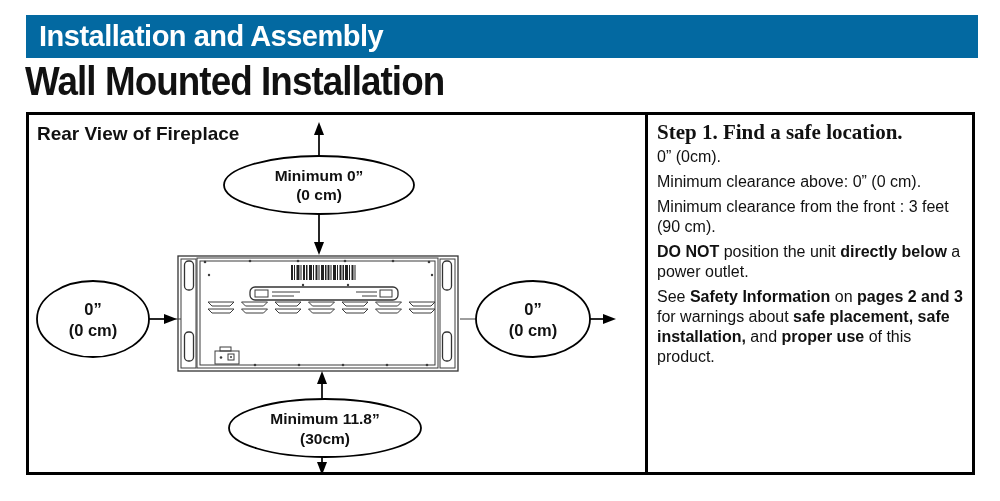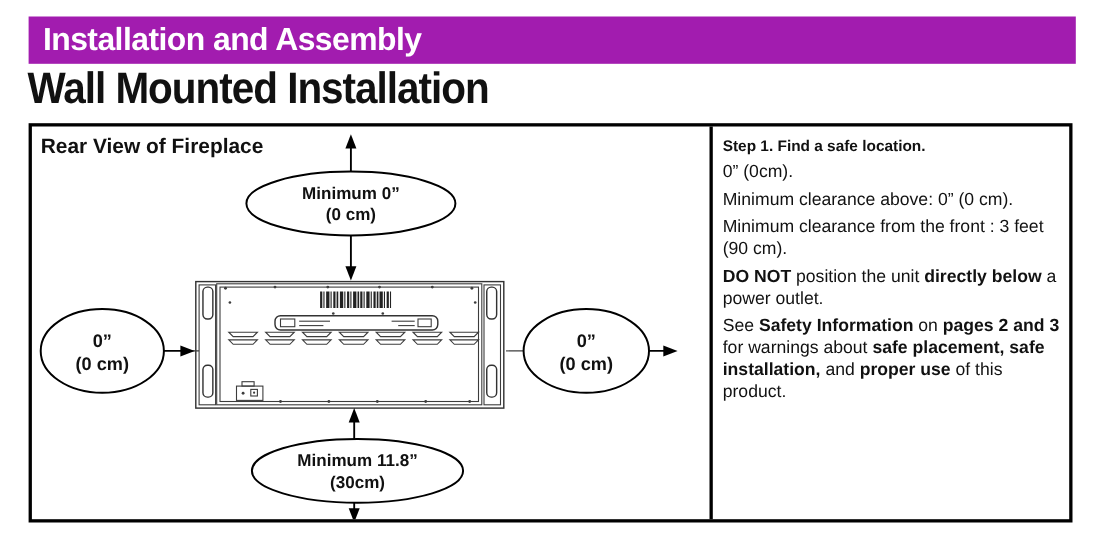--- a/index.html
+++ b/index.html
@@ -1,38 +1,38 @@
 <!DOCTYPE html>
 <html><head>
 <meta charset="utf-8">
 <style>
   html,body{margin:0;padding:0;background:#ffffff;}
   body{width:1000px;height:501px;position:relative;overflow:hidden;
        font-family:"Liberation Sans",sans-serif;color:#111;}
 
   .header-bar{position:absolute;left:26px;top:15px;width:952px;height:43px;
-              background:#a21caf;display:flex;align-items:center;}
+              background:#0369a1;display:flex;align-items:center;}
   .header-bar span{color:#fff;font-weight:bold;font-size:29px;padding-left:13px;
                    letter-spacing:-0.5px;white-space:nowrap;}
 
   .page-title{position:absolute;left:25px;top:59px;font-size:40px;font-weight:bold;
               letter-spacing:-1px;white-space:nowrap;transform:scaleX(0.92);
               transform-origin:left center;}
 
   .content-box{position:absolute;left:26px;top:112px;width:943px;height:357px;
                border:3px solid #000;display:flex;gap:28px;}
 
   .diagram-area{position:relative;width:588px;height:357px;flex:none;}
   .diagram-title{position:absolute;left:8px;top:8px;font-size:19px;font-weight:bold;}
   .diagram-area svg{position:absolute;left:0;top:0;}
 
   .panel{flex:1;border-left:3px solid #000;padding:5px 6px 0 9px;
          font-size:16px;line-height:20px;}
   .panel p{margin:5px 0 0 0;white-space:pre-wrap;}
-  .panel p.heading{margin-top:2px;font-weight:bold;font-size:14px;}
+  .panel p.heading{margin-top:2px;font-weight:bold;font-size:21px;font-family:Liberation Serif, serif;}
   .panel .b{font-weight:bold;}
 
   svg text{font-family:"Liberation Sans",sans-serif;font-weight:bold;fill:#111;
            text-anchor:middle;}
   .shape{fill:none;stroke:#000;stroke-width:1.8;}
   .fp{fill:none;stroke:#3c3c3c;stroke-width:1;}
   .fpb{fill:none;stroke:#333;stroke-width:1.3;}
   .aline{stroke:#000;stroke-width:1.7;}
   .ahead{fill:#000;stroke:none;}
   .dot{fill:#3c3c3c;stroke:none;}

